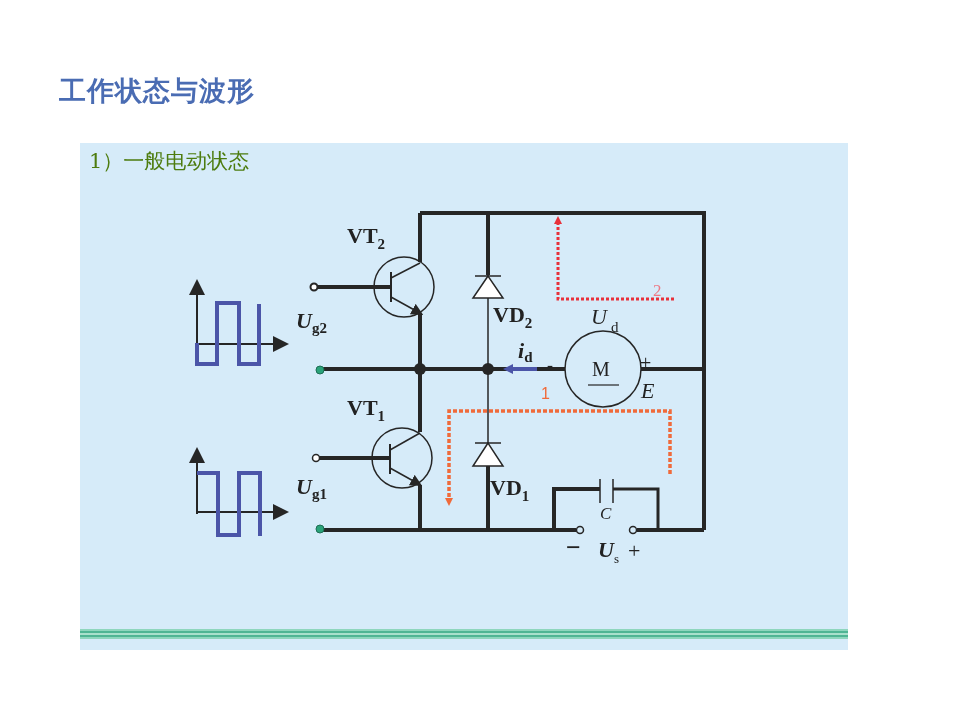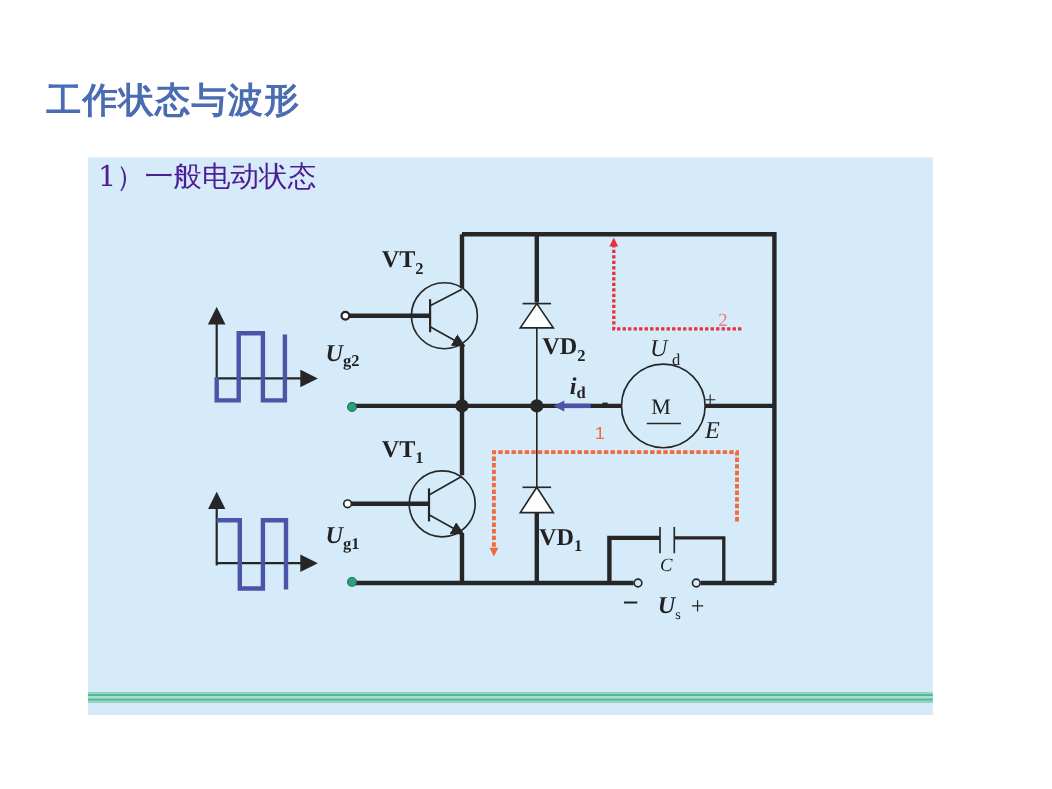--- a/index.html
+++ b/index.html
@@ -1,22 +1,22 @@
 <!DOCTYPE html>
 <html><head>
 <meta charset="utf-8">
 <style>
   html, body { margin: 0; padding: 0; }
   body { width: 956px; height: 717px; background: #ffffff; position: relative; overflow: hidden;
          font-family: "DejaVu Sans", sans-serif; }
-  .slide-title { position: absolute; left: 42px; top: 74px; font-size: 32px; line-height: 34px;
+  .slide-title { position: absolute; left: 59px; top: 74px; font-size: 27px; line-height: 34px;
                  color: #4a6cb3; letter-spacing: 1px; font-weight: bold; }
   .panel { position: absolute; left: 80px; top: 143px; width: 768px; height: 507px; background: #d6ebf9; }
-  .panel-heading { position: absolute; left: 89px; top: 147px; font-size: 26px; line-height: 28px;
-                   color: #4c1d95; font-family: "DejaVu Serif", serif; }
+  .panel-heading { position: absolute; left: 89px; top: 147px; font-size: 21px; line-height: 28px;
+                   color: #4d7c0f; font-family: "DejaVu Serif", serif; }
   .stripes { position: absolute; left: 80px; top: 629px; width: 768px; height: 10px; }
   .stripes div { height: 2px; }
   svg.circuit { position: absolute; left: 0; top: 0; }
   .lbl { font-family: "Liberation Serif", serif; fill: #222; }
   .lbl-b { font-weight: bold; }
   .lbl-i { font-style: italic; }
 </style>
 </head>
 <body>
 

